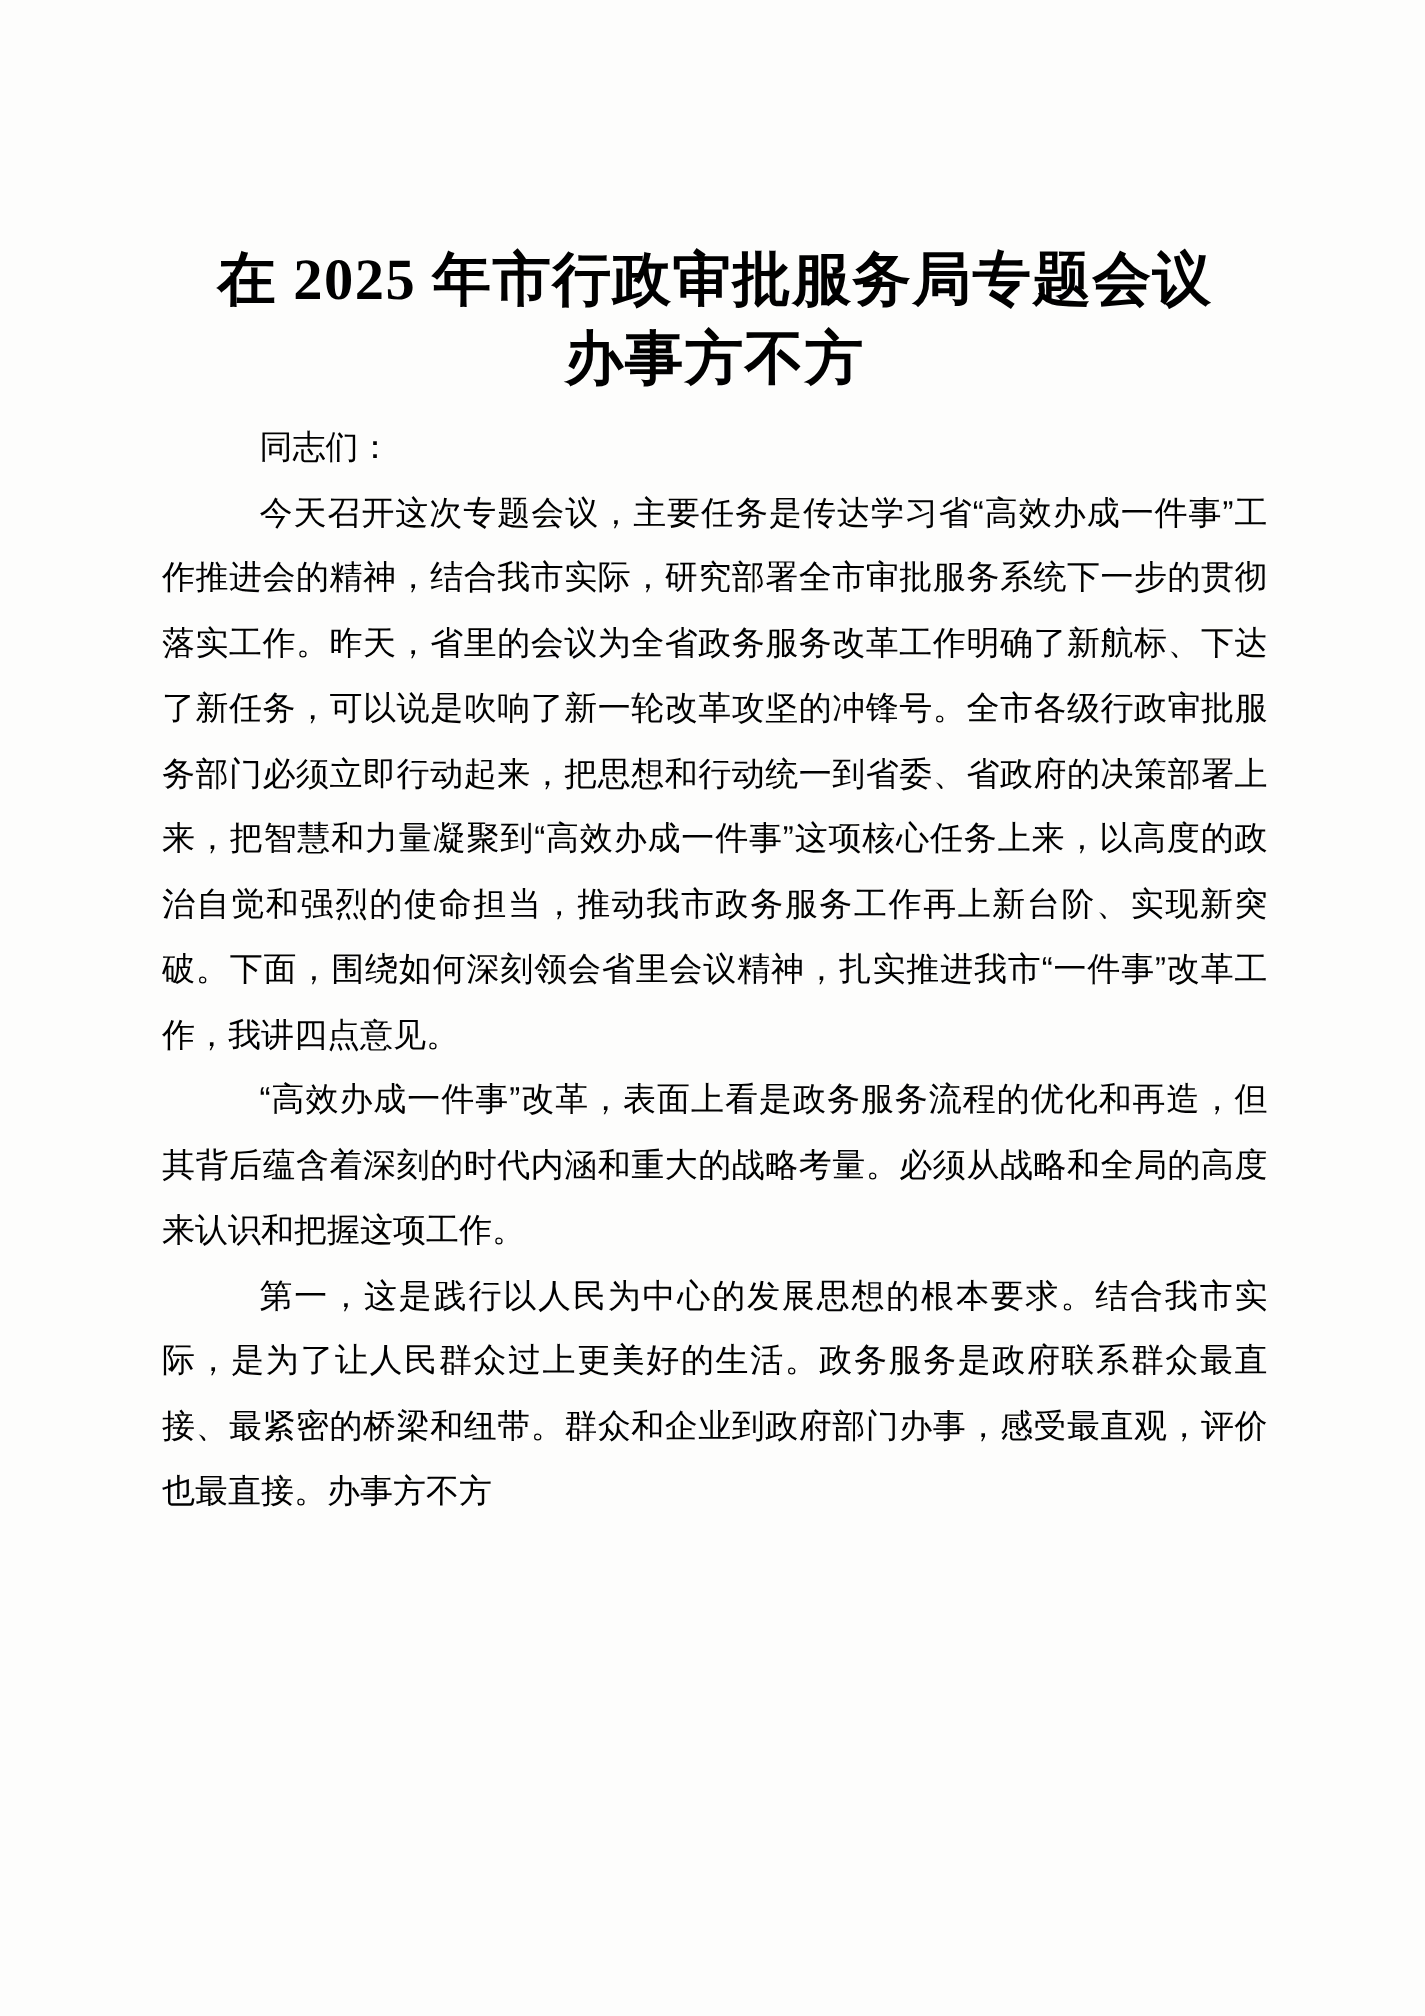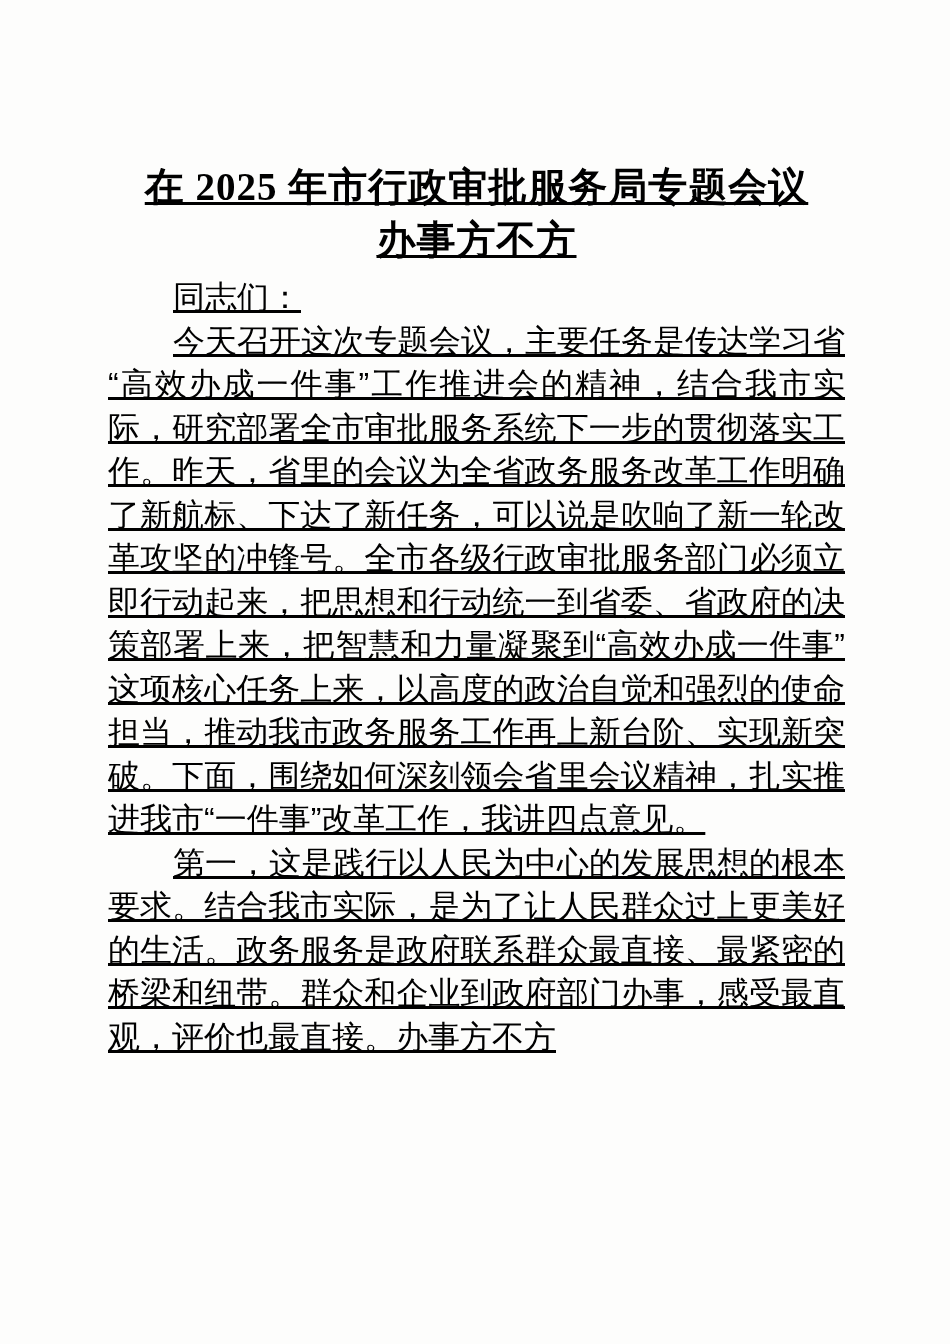--- a/index.html
+++ b/index.html
@@ -15,35 +15,34 @@
     background: var(--bg);
     color: var(--ink);
     overflow: hidden;
     margin: 0 auto;
   }
   .content {
     position: absolute;
     left: 108px;
     top: 160px;
     width: 737px;
-    text-decoration: underline;
   }
   .doc-title {
     font-family: "Liberation Serif", "DejaVu Serif", serif;
     font-weight: 700;
     font-size: 39px;
     line-height: 53px;
     text-align: center;
     letter-spacing: 1px;
   }
   .doc-title .title-line { display: block; }
   .body-text {
     margin-top: 10px;
     font-family: "Liberation Sans", "DejaVu Sans", sans-serif;
-    font-size: 32px;
+    font-size: 22px;
     line-height: 43.5px;
     text-align: justify;
     text-justify: inter-ideograph;
   }
   .para {
     text-indent: 65px;
   }
   .heading {
     font-weight: 700;
     text-indent: 65px;
@@ -59,18 +58,19 @@
       <span class="title-line">在 2025 年市行政审批服务局专题会议</span>
       <span class="title-line">办事方不方</span>
     </h1>
 
     <div class="body-text">
       <p class="para">同志们：</p>
 
       <p class="para">今天召开这次专题会议，主要任务是传达学习省“高效办成一件事”工作推进会的精神，结合我市实际，研究部署全市审批服务系统下一步的贯彻落实工作。昨天，省里的会议为全省政务服务改革工作明确了新航标、下达了新任务，可以说是吹响了新一轮改革攻坚的冲锋号。全市各级行政审批服务部门必须立即行动起来，把思想和行动统一到省委、省政府的决策部署上来，把智慧和力量凝聚到“高效办成一件事”这项核心任务上来，以高度的政治自觉和强烈的使命担当，推动我市政务服务工作再上新台阶、实现新突破。下面，围绕如何深刻领会省里会议精神，扎实推进我市“一件事”改革工作，我讲四点意见。</p>
 
 
+      <p class="para">“高效办成一件事”改革，表面上看是政务服务流程的优化和再造，但其背后蕴含着深刻的时代内涵和重大的战略考量。必须从战略和全局的高度来认识和把握这项工作。</p>
 
       <p class="para">第一，这是践行以人民为中心的发展思想的根本要求。结合我市实际，是为了让人民群众过上更美好的生活。政务服务是政府联系群众最直接、最紧密的桥梁和纽带。群众和企业到政府部门办事，感受最直观，评价也最直接。办事方不方</p>
     </div>
 
   </div>
 </div>
 
 </body></html>

